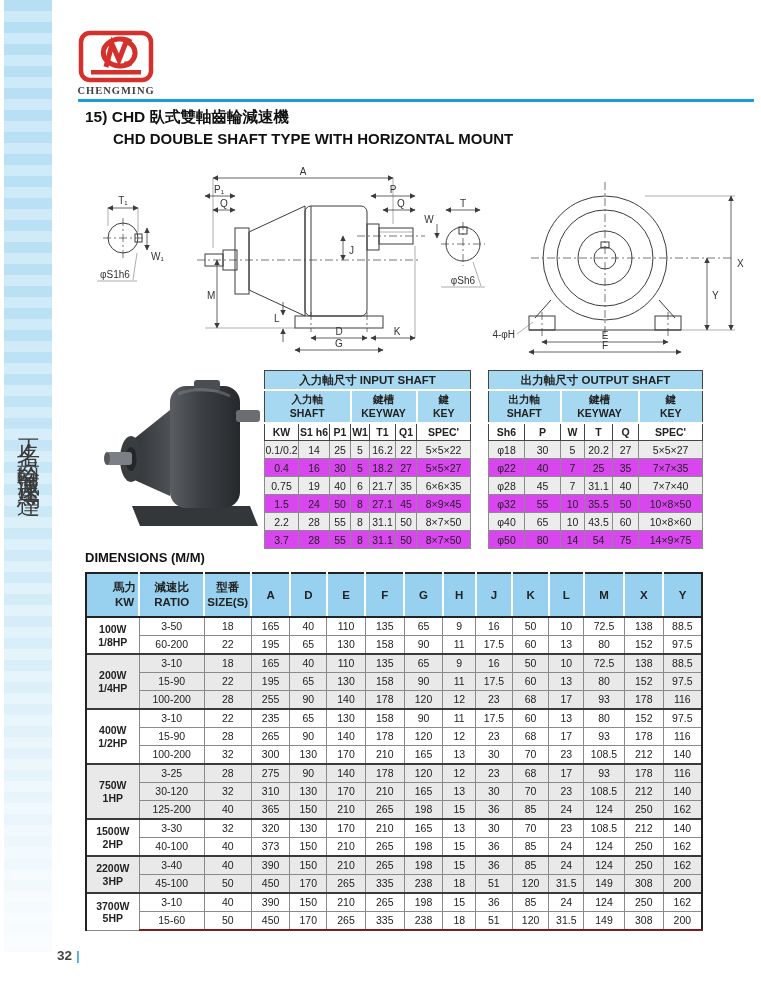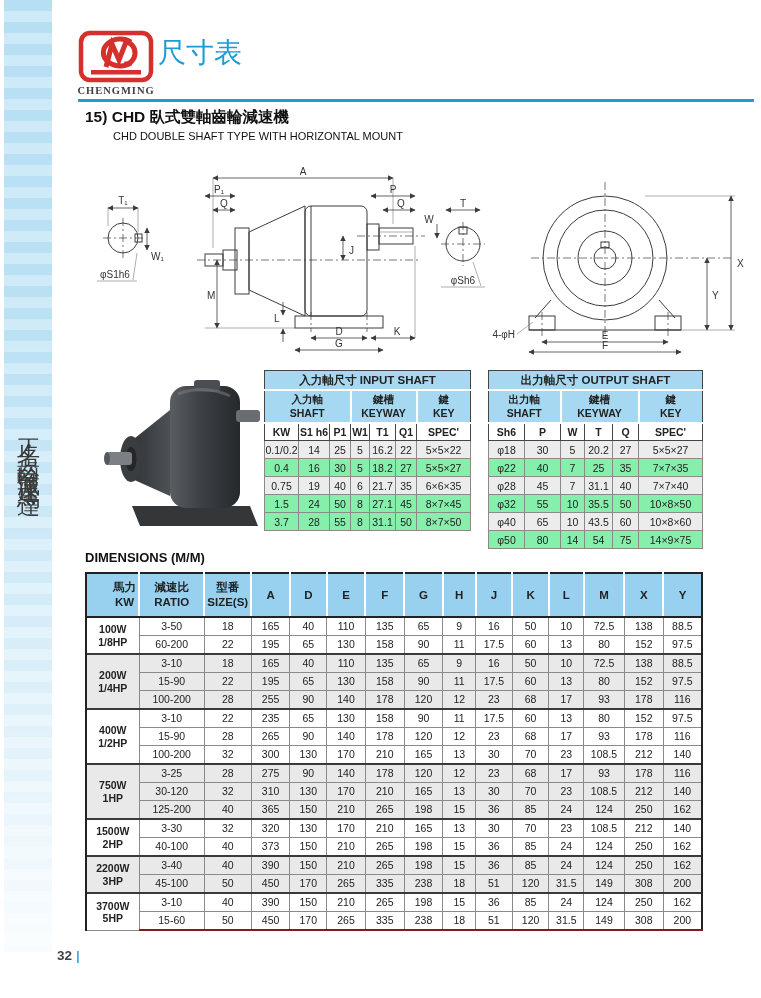--- a/index.html
+++ b/index.html
@@ -18,39 +18,39 @@
   
   .logo-box{position:absolute;left:78px;top:30px;width:76px;height:54px;}
   .logo-name{position:absolute;left:70px;top:85px;width:92px;text-align:center;
     font-family:"Liberation Serif",serif;font-weight:bold;font-size:10.5px;
     letter-spacing:1px;color:#3f3f3f;}
   .title-zh{position:absolute;left:158px;top:34px;font-size:28px;color:var(--accent,#1d9bd5);font-weight:500;}
   .title-en{position:absolute;left:157px;top:69px;font-size:21px;font-weight:bold;color:#9b9b9b;letter-spacing:0.5px;}
   .header-rule{position:absolute;left:78px;top:99px;width:676px;height:3px;background:var(--accent,#1d9bd5);}
 
   .sec-zh{position:absolute;left:85px;top:107px;font-size:15.5px;font-weight:bold;color:#111;}
-  .sec-en{position:absolute;left:113px;top:130px;font-size:11px;font-weight:normal;color:#111;}
+  .sec-en{position:absolute;left:113px;top:130px;font-size:15px;font-weight:bold;color:#111;}
 
   .drawings{position:absolute;left:85px;top:166px;}
   .photo{position:absolute;left:98px;top:358px;}
 
   
   .shaft{border-collapse:collapse;table-layout:fixed;position:absolute;top:370px;}
   #input-shaft-table{left:264px;width:206px;}
   #output-shaft-table{left:488px;width:214px;}
   .shaft td{padding:0;text-align:center;vertical-align:middle;}
   .st-title{background:var(--tblue,#a6d9f1);font-weight:bold;font-size:11.5px;height:18px;border:1px solid #444;}
   .st-group{background:var(--tblue,#a6d9f1);font-weight:bold;font-size:10.5px;white-space:pre-line;
             height:31px;border:2px solid #fff;line-height:1.25;}
   .gfirst{border-left:1px solid #444 !important;}
   .glast{border-right:1px solid #444 !important;}
   .st-col{background:#fff;font-weight:bold;font-size:10.5px;border:1px solid #444;height:16px;}
   .st-cell{font-size:10.5px;border:1px solid #8a8a8a;height:17px;}
   tr.odd .st-cell{background:#ececec;}
-  tr.even .st-cell{background:#86efac;}
+  tr.even .st-cell{background:#d946ef;}
 
   
   .dims-title{position:absolute;left:85px;top:550px;font-size:13px;font-weight:bold;color:#111;}
   #dims-table{position:absolute;left:85px;top:572px;width:618px;border-collapse:collapse;table-layout:fixed;}
   #dims-table th{background:var(--hblue,#97d1ef);border:2px solid #fff;border-top:2px solid #222;
      border-bottom:2px solid #222;font-size:11.5px;height:42px;padding:0;white-space:pre-line;
      line-height:1.3;font-weight:bold;color:#222;}
   #dims-table th.first{border-left:2px solid #222;padding-left:24px;}
   #dims-table th.last{border-right:2px solid #222;}
   #dims-table td{border:1px solid #8a8a8a;border-left:1px solid #666;font-size:10.5px;text-align:center;
@@ -80,21 +80,20 @@
   </div>
 
   <svg class="logo-box" viewBox="0 0 76 54" width="76" height="54">
     <rect x="3" y="3" width="70" height="47" rx="9" fill="none" stroke="#d4302c" stroke-width="4.5"></rect>
     <path d="M 53,12 A 17,13.5 0 1 0 53,33" fill="none" stroke="#d4302c" stroke-width="5"></path>
     <path d="M 28,37 L 34,14 L 41,30 L 48,12 A 10,11 0 1 1 46,34" fill="none" stroke="#d4302c" stroke-width="5"></path>
     <rect x="13" y="40" width="50" height="4.5" fill="#d4302c"></rect>
   </svg>
   <div class="logo-name">CHENGMING</div>
 
-  <div class="title-zh">尺寸表</div>
   <div class="header-rule"></div>
 
   <div class="sec-zh">15) CHD 臥式雙軸齒輪減速機</div>
   <div class="sec-en">CHD DOUBLE SHAFT TYPE WITH HORIZONTAL MOUNT</div>
 
   <svg class="drawings" viewBox="0 0 670 190" width="670" height="190">
     <defs>
       <marker id="ar" viewBox="0 0 10 10" refX="9" refY="5" markerWidth="7" markerHeight="7" orient="auto-start-reverse">
         <path d="M0,0L10,5L0,10z" fill="#3c3c3c"></path>
       </marker>
@@ -302,21 +301,30 @@
           <td class="st-cell">35</td>
           <td class="st-cell">6×6×35</td>
         </tr>
         <tr class="even">
           <td class="st-cell">1.5</td>
           <td class="st-cell">24</td>
           <td class="st-cell">50</td>
           <td class="st-cell">8</td>
           <td class="st-cell">27.1</td>
           <td class="st-cell">45</td>
-          <td class="st-cell">8×7×45</td>
+          <td class="st-cell">8×9×45</td>
+        </tr>
+        <tr class="odd">
+          <td class="st-cell">2.2</td>
+          <td class="st-cell">28</td>
+          <td class="st-cell">55</td>
+          <td class="st-cell">8</td>
+          <td class="st-cell">31.1</td>
+          <td class="st-cell">50</td>
+          <td class="st-cell">8×7×50</td>
         </tr>
         <tr class="even">
           <td class="st-cell">3.7</td>
           <td class="st-cell">28</td>
           <td class="st-cell">55</td>
           <td class="st-cell">8</td>
           <td class="st-cell">31.1</td>
           <td class="st-cell">50</td>
           <td class="st-cell">8×7×50</td>
         </tr>

